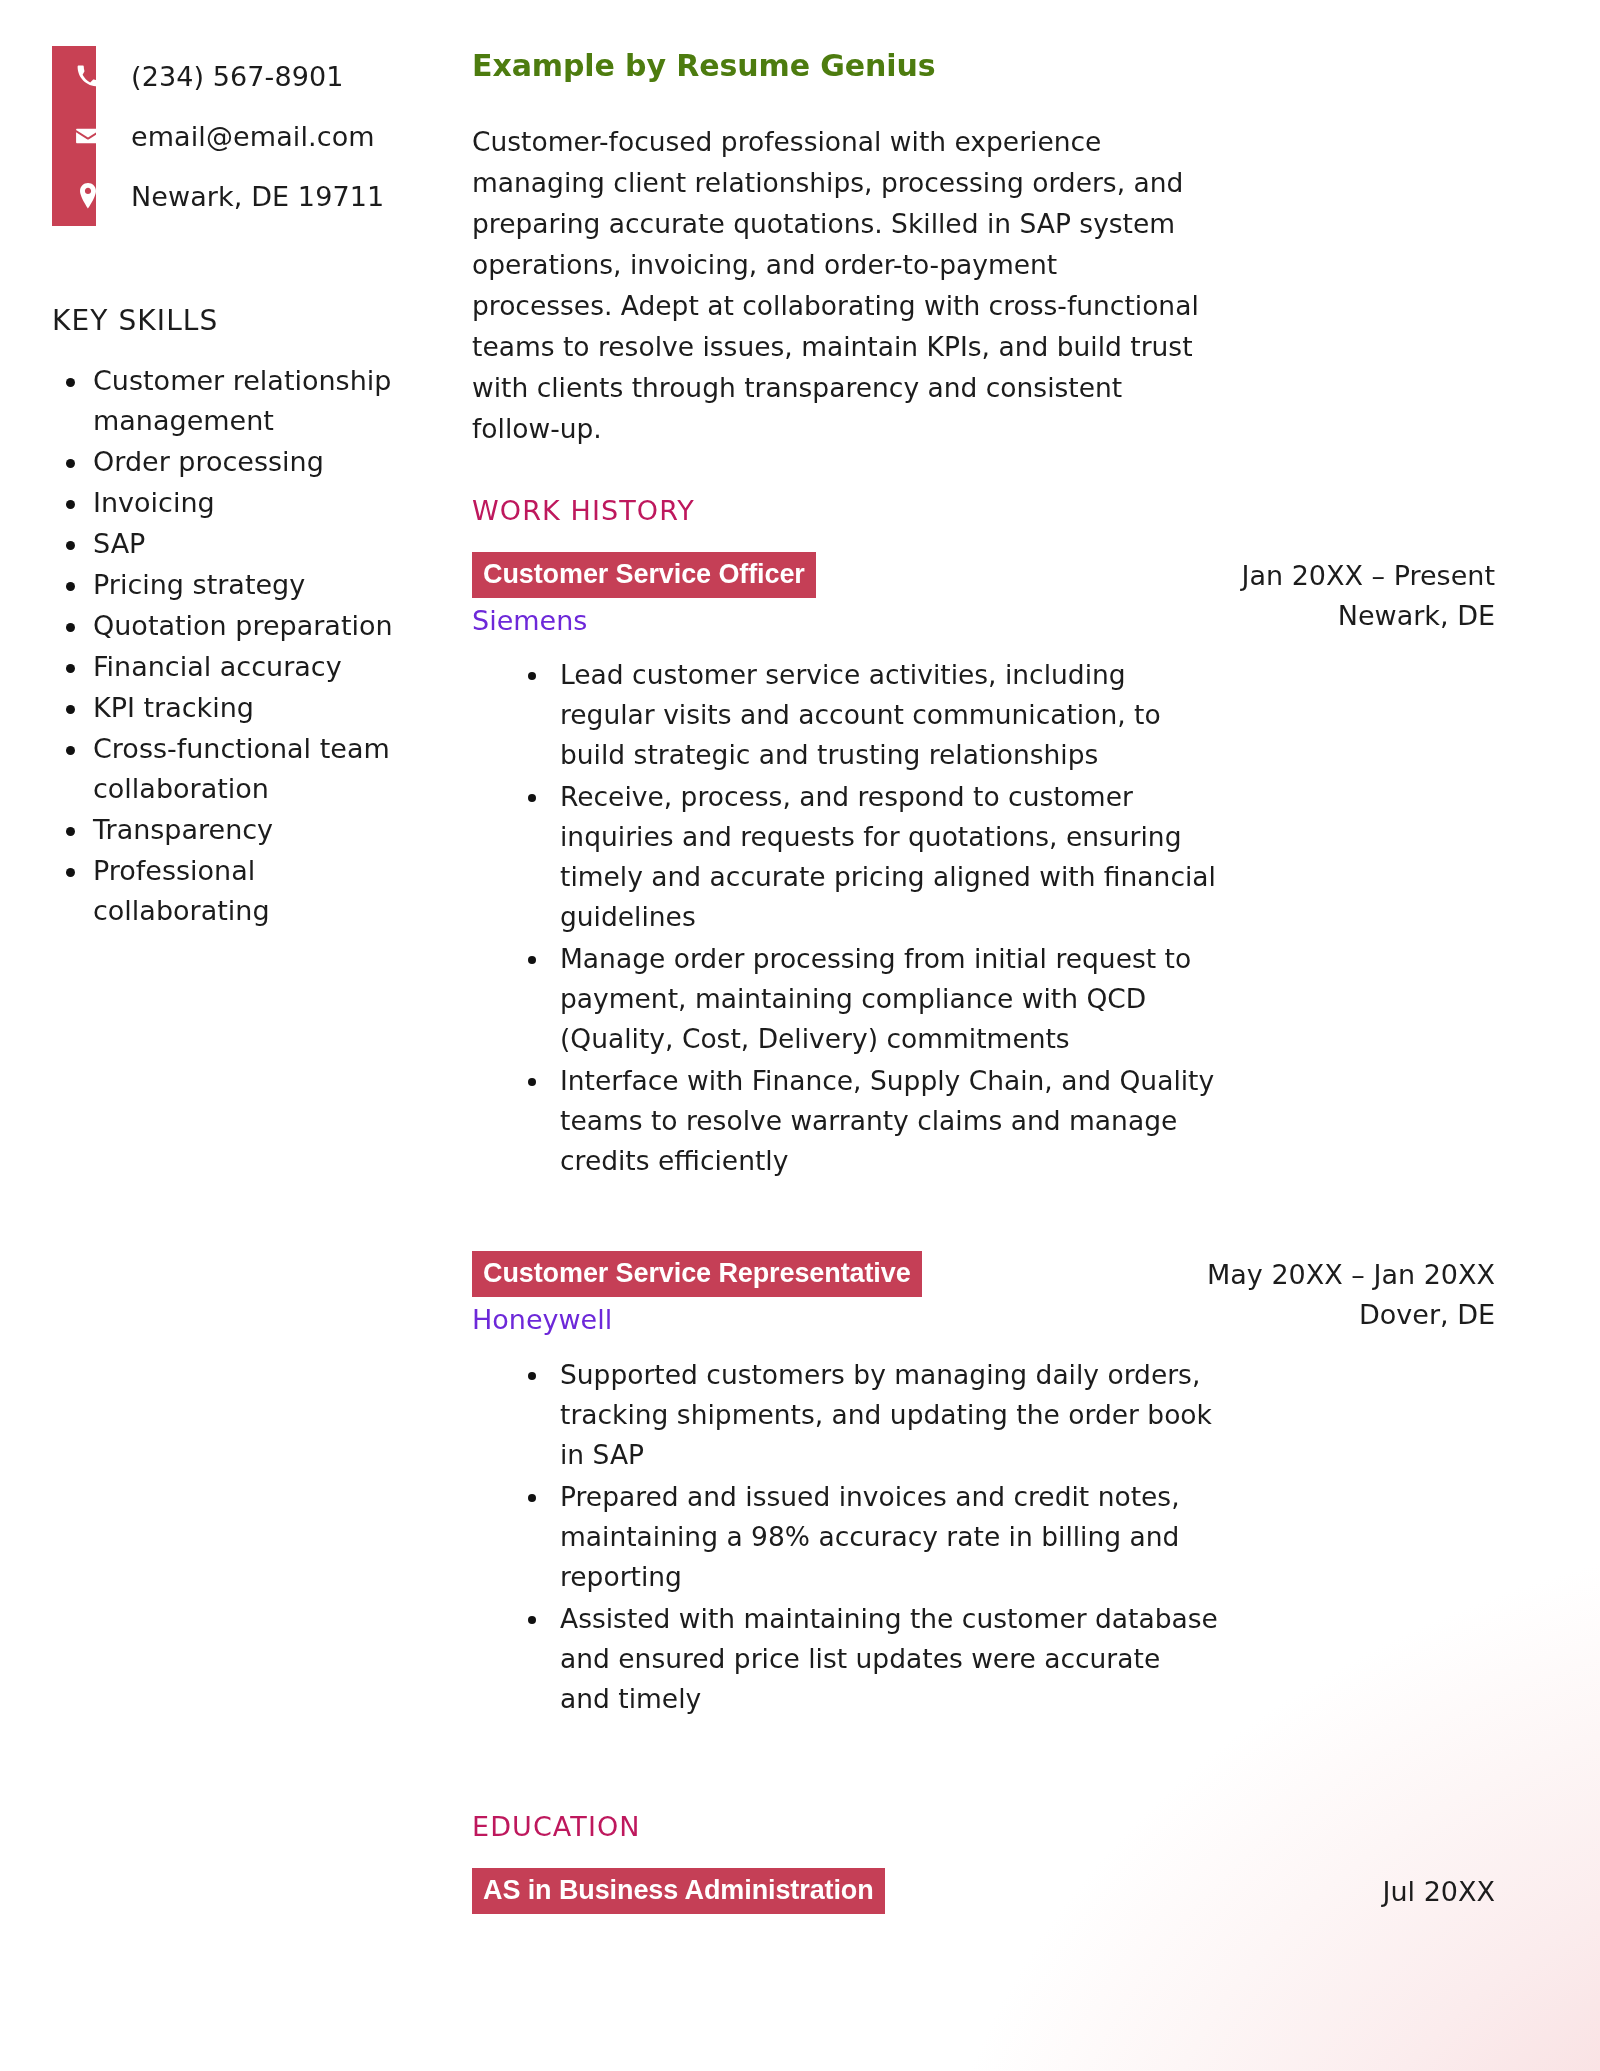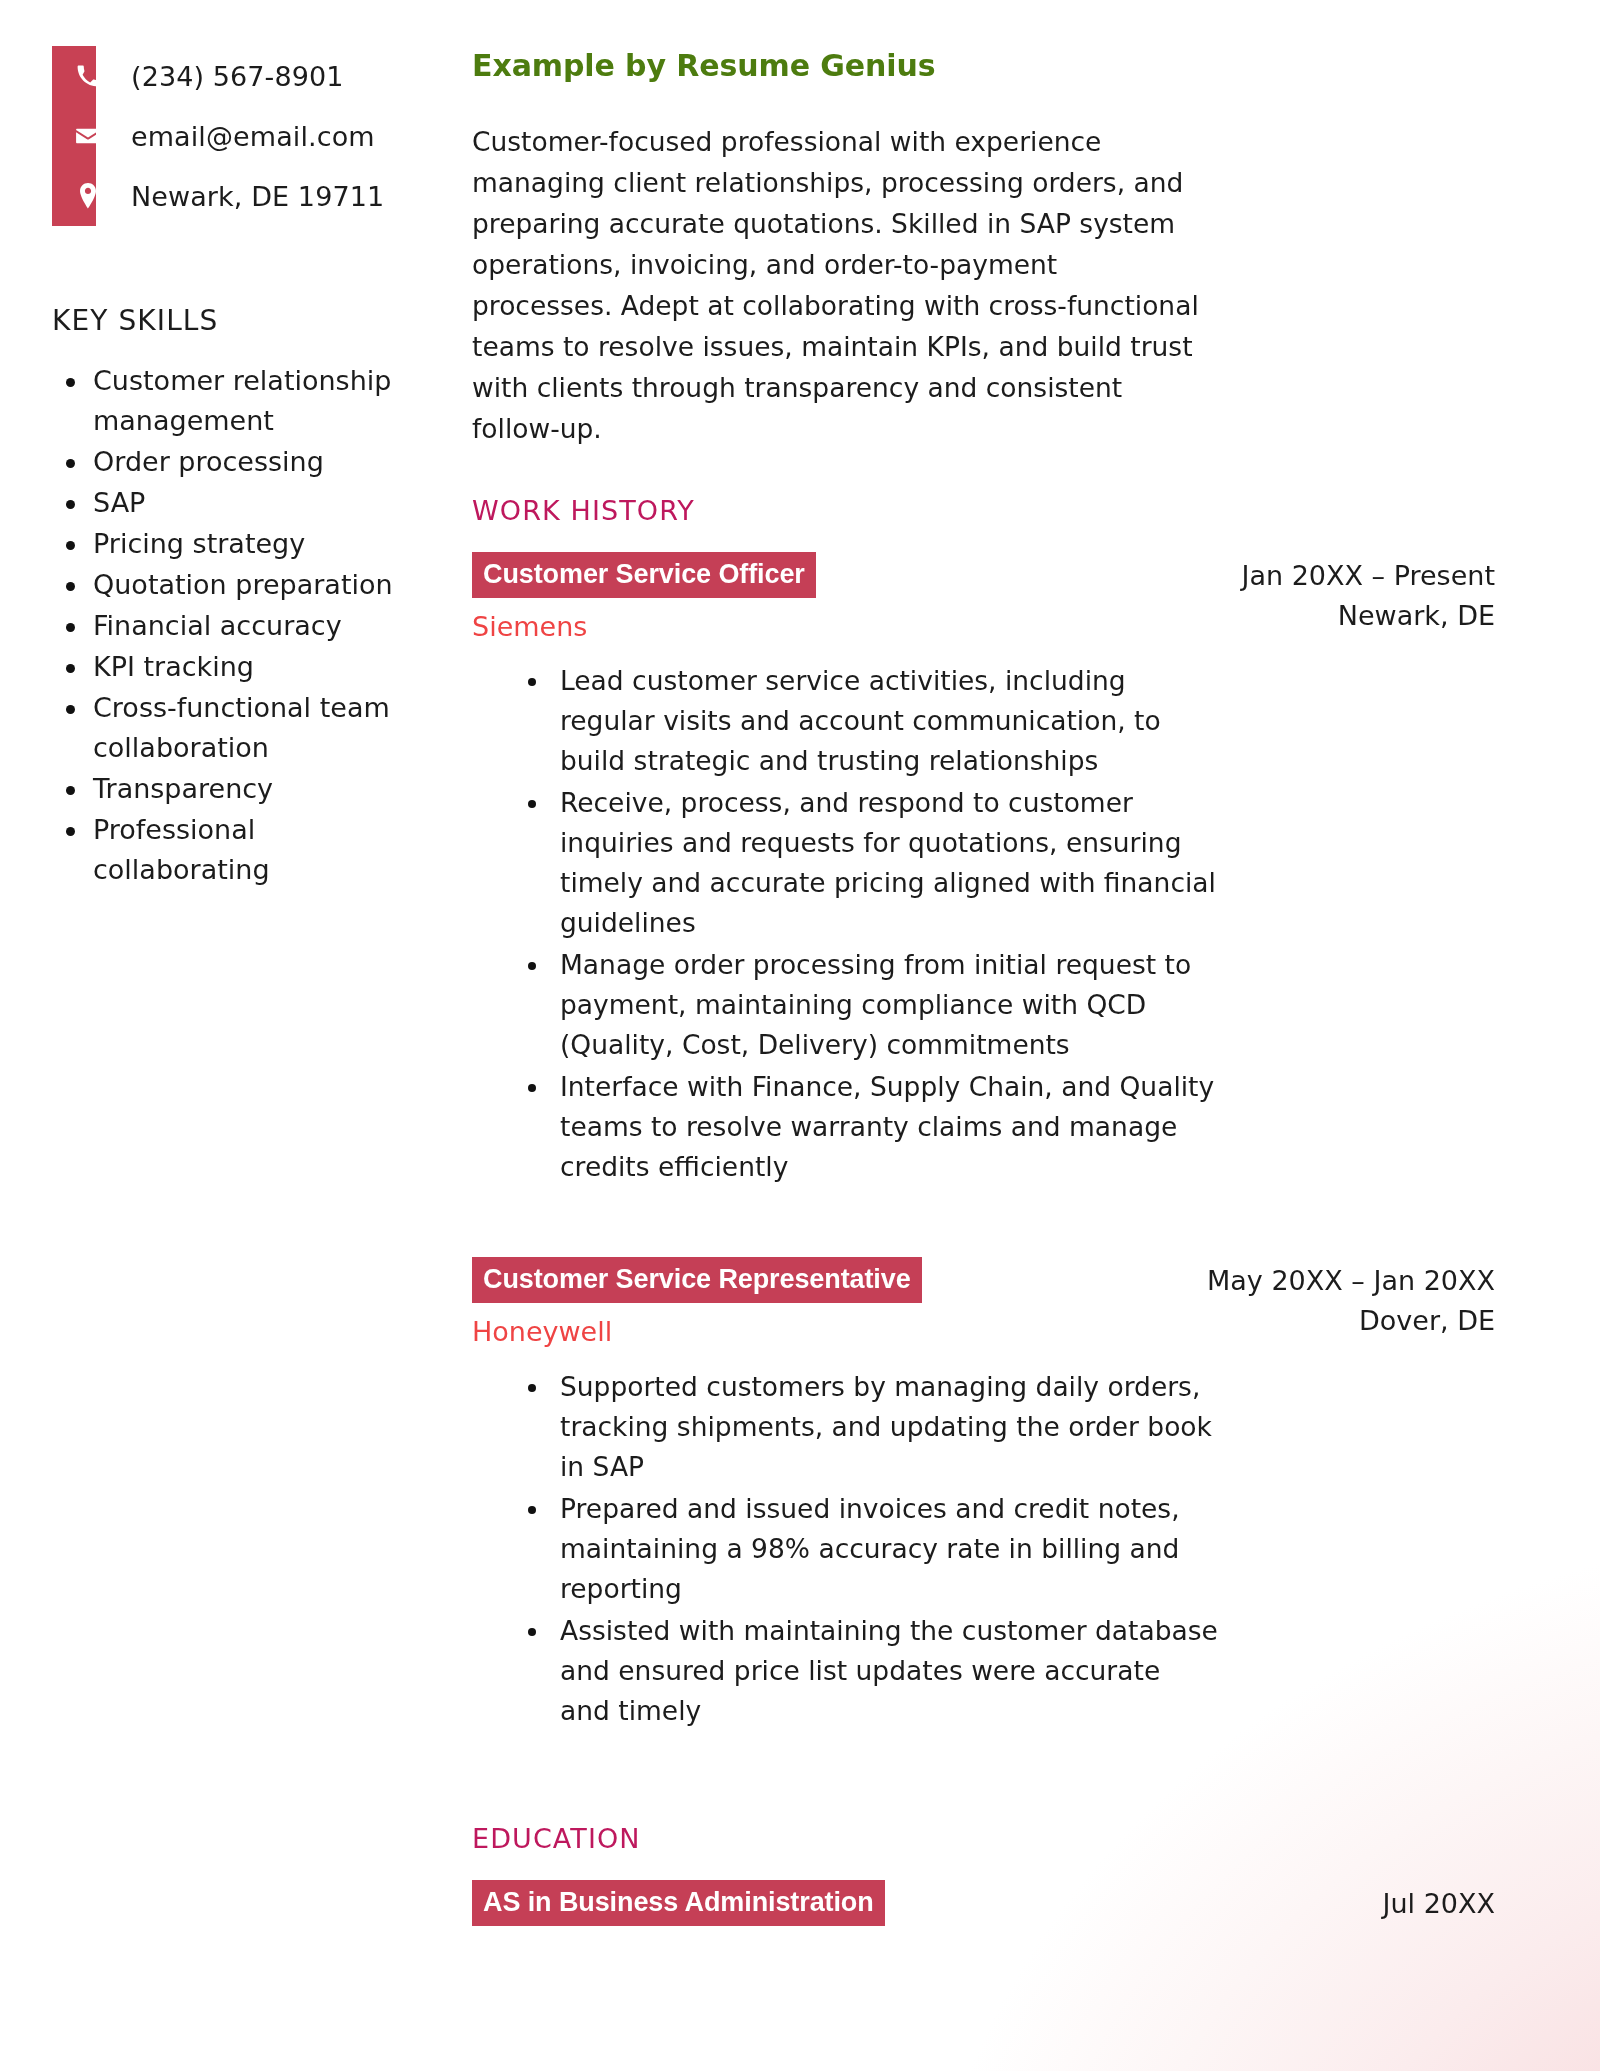--- a/index.html
+++ b/index.html
@@ -192,22 +192,22 @@
     color:#ffffff;
     font-family:"Liberation Sans", sans-serif;
     font-weight:700;
     font-size:27px;
     line-height:1;
     padding:9px 11px 10px 11px;
     letter-spacing:-0.1px;
   }
   .entry-org {
     font-size:27px;
-    color:#ef4444;
-    margin-top:13px;
+    color:#6d28d9;
+    margin-top:7px;
     line-height:1.2;
   }
   .entry-date, .entry-loc {
     font-size:27px;
     color:#1c1c1c;
     line-height:40px;
     white-space:nowrap;
   }
 
   ul.duties {
@@ -278,20 +278,21 @@
           </span>
           <span class="contact-text">Newark, DE 19711</span>
         </div>
       </div>
 
       <div class="side-heading">KEY SKILLS</div>
 
       <ul class="skills">
         <li>Customer relationship management</li>
         <li>Order processing</li>
+        <li>Invoicing</li>
         <li>SAP</li>
         <li>Pricing strategy</li>
         <li>Quotation preparation</li>
         <li>Financial accuracy</li>
         <li>KPI tracking</li>
         <li>Cross-functional team collaboration</li>
         <li>Transparency</li>
         <li>Professional collaborating</li>
       </ul>
     </div>

